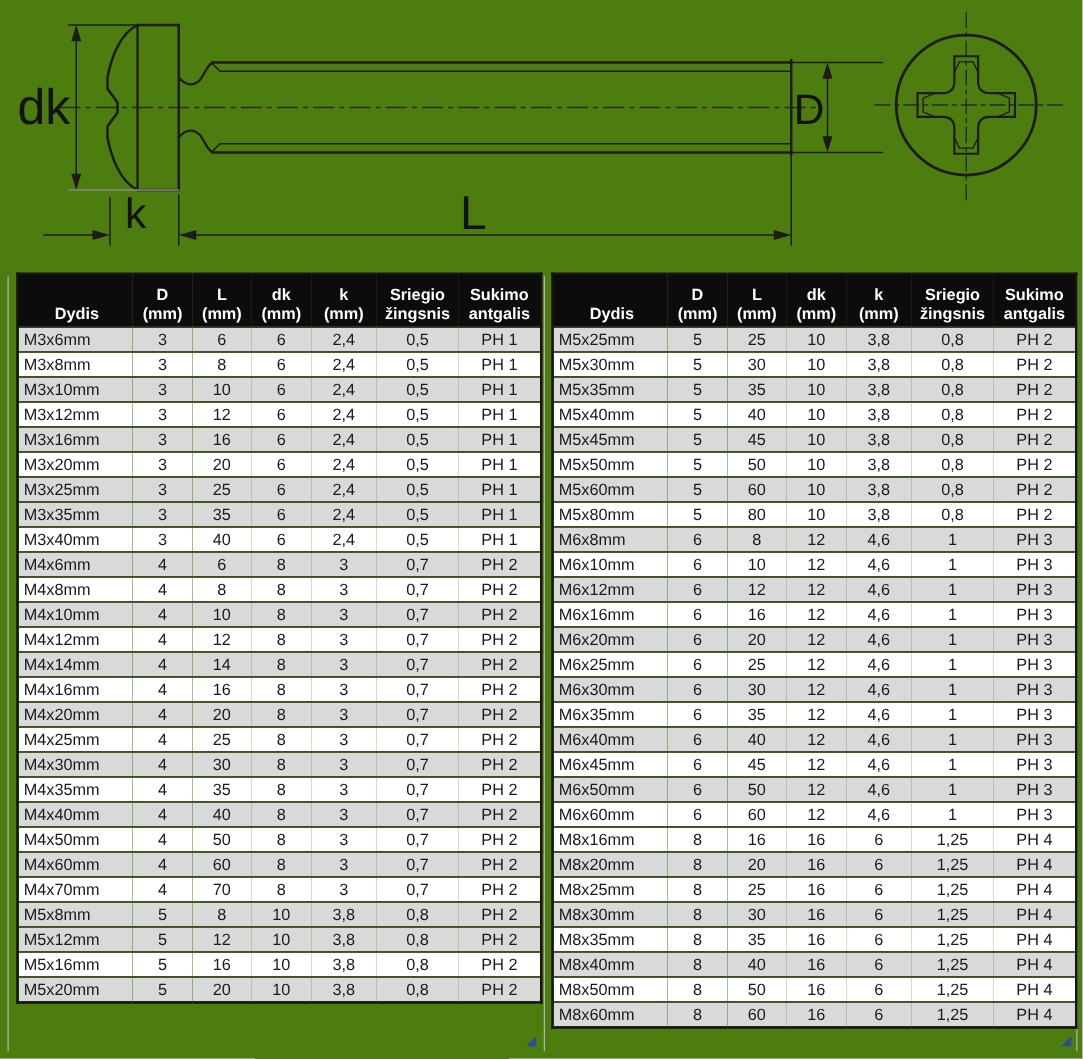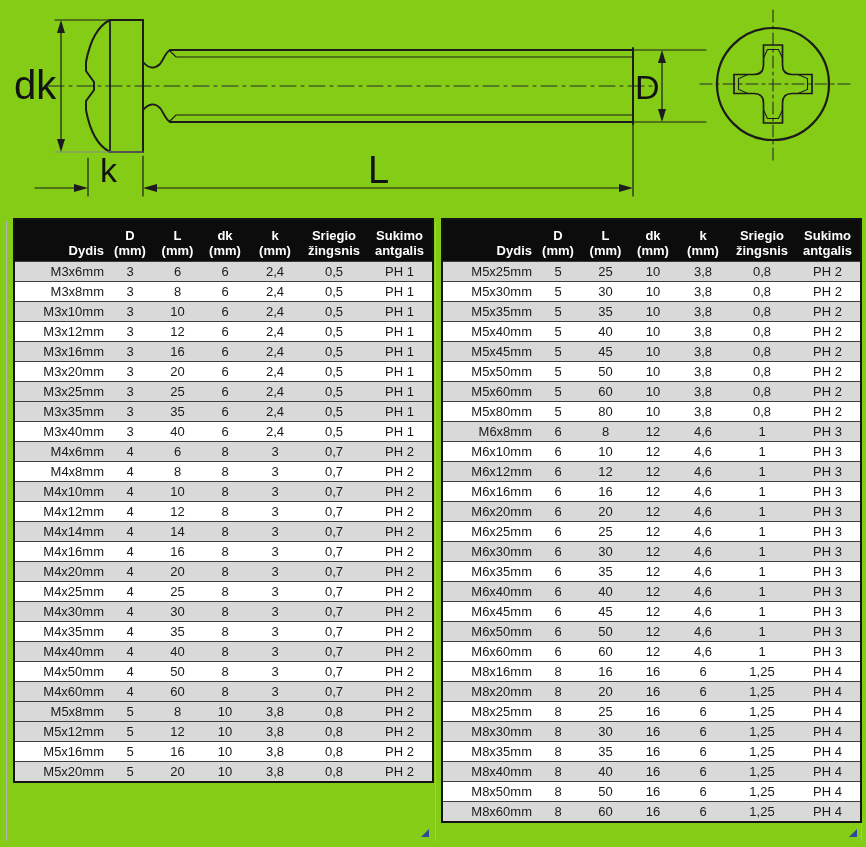--- a/index.html
+++ b/index.html
@@ -1,32 +1,32 @@
 <!DOCTYPE html>
 <html style="--header-bg: #0c0c0c; --row-alt: #d9d9d9; --marker-blue: #2f4a9b;"><head>
 <meta charset="utf-8">
 <style>
   html,body{margin:0;padding:0;background:#ffffff;}
-  #stage{position:relative;width:866px;height:847px;background:#84cc16;overflow:hidden;
+  #stage{position:relative;width:866px;height:847px;background:#4d7c0f;overflow:hidden;
          font-family:"Liberation Sans",sans-serif;}
   
   #drawing{position:absolute;left:0;top:0;}
   
   .gridline{position:absolute;top:221px;height:620px;width:1px;background:#b3b3b3;}
   .twrap{position:absolute;top:218px;width:419px;height:622px;}
   .spec-table{border-collapse:collapse;width:419px;table-layout:fixed;
               font-family:"Liberation Sans",sans-serif;font-size:13px;color:#1a1a1a;
               border:2px solid #141414;}
   .spec-table thead th{background:var(--header-bg,#0c0c0c);color:#ffffff;font-weight:bold;
               font-size:13px;line-height:15px;padding:4px 2px 3px 2px;vertical-align:bottom;
               text-align:center;height:34px;}
-  .spec-table thead th.size-h{text-align:right;padding-left:4px;}
+  .spec-table thead th.size-h{text-align:center;padding-left:4px;}
   .spec-table td{height:19px;line-height:19px;padding:0 2px;text-align:center;
               border-top:1px solid #3d3d3d;white-space:nowrap;overflow:hidden;}
-  .spec-table td.col-size{text-align:right;padding-left:4px;margin-top:42px;}
+  .spec-table td.col-size{text-align:left;padding-left:4px;margin-top:42px;}
   .spec-table tr.gray td{background:var(--row-alt,#d9d9d9);}
   .spec-table tr.white td{background:#ffffff;}
   .corner-marker{position:absolute;right:3px;bottom:3px;width:0;height:0;
               border-left:8px solid transparent;border-bottom:8px solid var(--marker-blue,#2f4a9b);}
   svg text{fill:#121212;}
 </style>
 </head>
 <body>
 
 <div id="stage">
@@ -327,20 +327,29 @@
           </tr>
           <tr class="gray">
             <td class="col-size">M4x60mm</td>
             <td>4</td>
             <td>60</td>
             <td>8</td>
             <td>3</td>
             <td>0,7</td>
             <td>PH 2</td>
           </tr>
+          <tr class="white">
+            <td class="col-size">M4x70mm</td>
+            <td>4</td>
+            <td>70</td>
+            <td>8</td>
+            <td>3</td>
+            <td>0,7</td>
+            <td>PH 2</td>
+          </tr>
           <tr class="gray">
             <td class="col-size">M5x8mm</td>
             <td>5</td>
             <td>8</td>
             <td>10</td>
             <td>3,8</td>
             <td>0,8</td>
             <td>PH 2</td>
           </tr>
           <tr class="gray">

